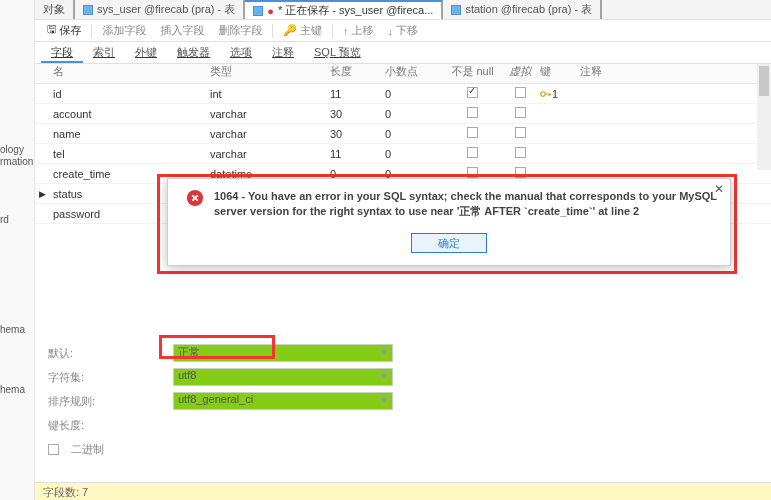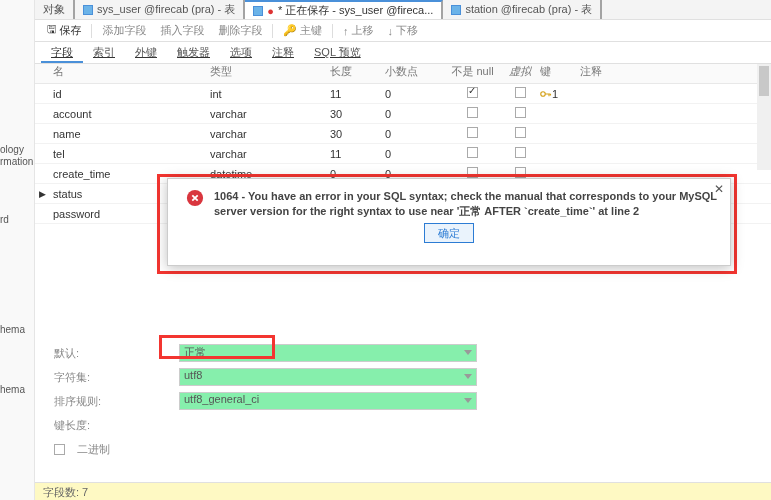--- a/index.html
+++ b/index.html
@@ -31,32 +31,32 @@
 .c-virt { width:40px; text-align:center;font-style:italic; }
 .c-key { width:40px; }
 .c-com { width:60px; }
 .cb { display:inline-block; width:11px; height:11px; border:1px solid #aaa; background:#fff; position:relative; }
 .cb.ck::after { content:"✓"; position:absolute; top:-3px; left:0; font-size:10px; color:#333; }
 .key-ico { display:inline-flex; align-items:center; gap:1px; }
 .key-ico svg { width:12px; height:8px; }
 .row-ptr { position:absolute; left:4px; font-size:9px; color:#333; }
 .scroll-v { position:absolute; right:0; top:64px; width:14px; height:106px; background:#f0f0f0; }
 .scroll-v::after { content:""; position:absolute; left:2px; top:2px; width:10px; height:30px; background:#c8c8c8; }
-.form-area { position:absolute; left:11px; top:335px; right:0; padding:6px 8px; }
+.form-area { position:absolute; left:5px; top:335px; right:0; padding:6px 8px; }
 .form-row { display:flex; align-items:center; height:24px; }
 .form-lbl { width:125px; color:#888; }
-.form-inp { width:298px; height:18px; border:1px solid #ccc; padding:0 4px; color:#555; background:#86efac; position:relative; }
+.form-inp { width:220px; height:18px; border:1px solid #ccc; padding:0 4px; color:#555; background:#84cc16; position:relative; }
 .form-inp::after { content:""; position:absolute; right:4px; top:5px; border-left:4px solid transparent; border-right:4px solid transparent; border-top:5px solid #999; }
 .hi-red { border:3px solid #f33530; position:absolute; }
 .dialog { position:absolute; left:167px; top:178px; width:564px; height:88px; background:#fff; border:1px solid #ccc; box-shadow:0 2px 12px rgba(0,0,0,.25); }
 .dlg-close { position:absolute; right:6px; top:3px; font-size:12px; color:#555; }
 .dlg-body { display:flex; padding:10px 12px 4px 18px; gap:10px;font-weight:bold; }
 .dlg-ico { width:18px; height:18px; flex-shrink:0; }
 .dlg-txt { color:#444; line-height:1.35; font-size:11px; }
-.dlg-btn { display:block; margin:0 auto 0 auto; width:50px; height:20px; border:1px solid #2c7cd4; color:#2c7cd4; background:#eaf3fc; text-align:center; line-height:18px; }
+.dlg-btn { display:block; margin:10px auto 0 auto; width:76px; height:20px; border:1px solid #2c7cd4; color:#2c7cd4; background:#eaf3fc; text-align:center; line-height:18px; }
 .status { position:absolute; left:0; bottom:0; right:0; height:18px; background:#fef9c3; border-top:1px solid #e0e0e0; padding:2px 8px; color:#666; }
 </style>
 </head>
 <body>
 
 <div class="left-col">
   <span class="left-lbl" style="top:144px">ology</span>
   <span class="left-lbl" style="top:156px">rmation</span>
   <span class="left-lbl" style="top:214px">rd</span>
   <span class="left-lbl" style="top:324px">hema</span>

